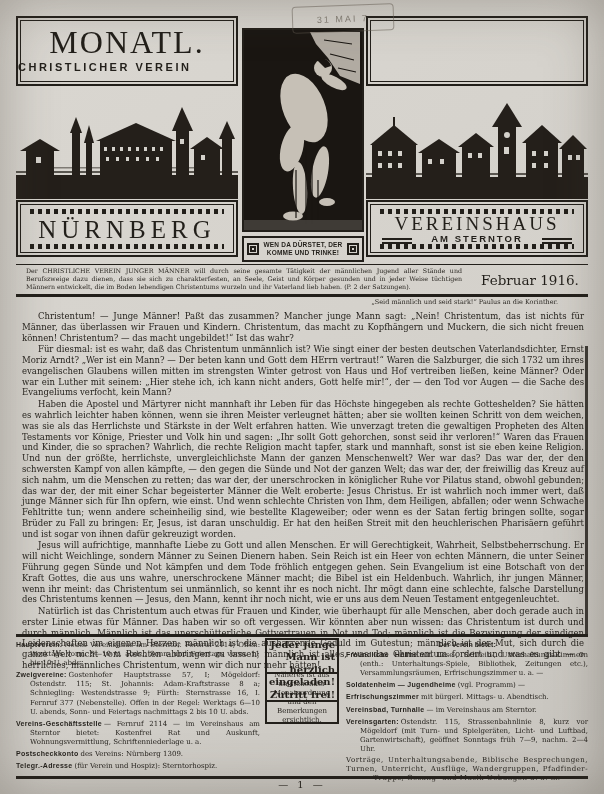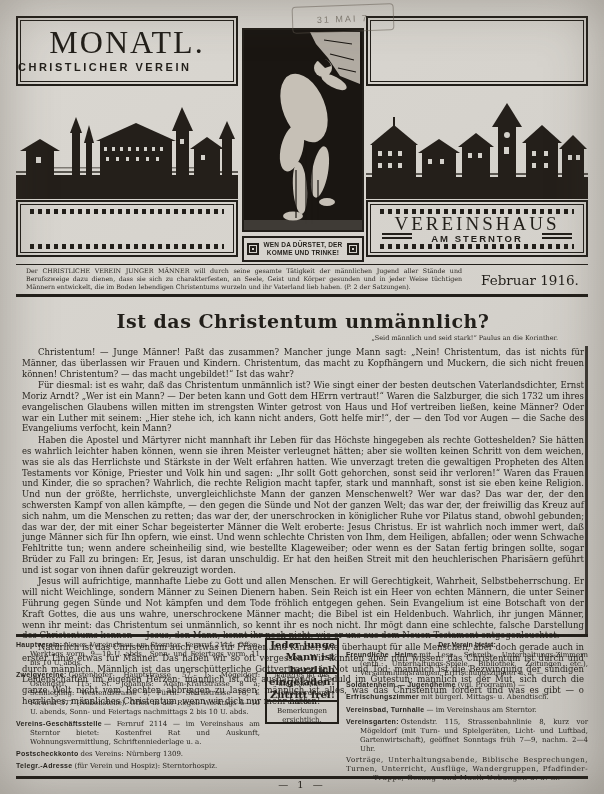--- a/index.html
+++ b/index.html
@@ -36,21 +36,21 @@
 
   
   .cbox{position:absolute;top:200px;height:57px;border:2px solid var(--ink);box-sizing:border-box;
     box-shadow:inset 0 0 0 2px var(--paper),inset 0 0 0 3px var(--ink);
     display:flex;flex-direction:column;justify-content:space-between;padding:7px 12px 6px;}
   .cbox.city{left:16px;width:222px;}
   .cbox.house{left:366px;width:222px;}
   .dots{height:5px;background-image:repeating-linear-gradient(90deg,var(--ink) 0 4px,transparent 4px 8px);}
   .city-name{font-size:25px;letter-spacing:5px;text-align:center;line-height:1;font-family:"Liberation Serif",serif;}
   .house-name{font-size:19px;letter-spacing:3px;text-align:center;line-height:1;font-family:"Liberation Serif",serif;}
-  .house-sub-row{display:flex;align-items:flex-start;justify-content:center;gap:19px;}
+  .house-sub-row{display:flex;align-items:flex-end;justify-content:center;gap:19px;}
   .bars{width:30px;height:6px;border-top:2px solid var(--ink);border-bottom:2px solid var(--ink);box-sizing:border-box;}
   .house-sub{font-size:9.5px;font-weight:bold;letter-spacing:2px;font-family:"Liberation Sans",sans-serif;}
 
   
   .panel{position:absolute;left:242px;top:28px;width:122px;height:204px;border:2px solid var(--ink);
     box-sizing:border-box;background:#1a1612;}
   .panel svg{display:block;width:100%;height:100%;}
 
   
   .caption-box{position:absolute;left:242px;top:236px;width:122px;height:26px;border:2px solid var(--ink);
@@ -211,20 +211,21 @@
         <rect x="166" y="64" width="4" height="5"></rect>
           <rect x="178" y="64" width="4" height="5"></rect>
         <rect x="202" y="56" width="4" height="5"></rect>
           <rect x="210" y="56" width="4" height="5"></rect>
       </g>
     </svg>
   </div>
 
   <div class="cbox city">
     <div class="dots"></div>
+    <div class="city-name">NÜRNBERG</div>
     <div class="dots"></div>
   </div>
   <div class="cbox house">
     <div class="dots"></div>
     <div class="house-name">VEREINSHAUS</div>
     <div class="house-sub-row">
       <span class="bars"></span>
       <span class="house-sub">AM STERNTOR</span>
       <span class="bars"></span>
     </div>
@@ -239,21 +240,20 @@
     </span>
     <span class="sq"></span>
   </div>
 
   <div class="datebar">
     <div class="mission">Der CHRISTLICHE VEREIN JUNGER MÄNNER will durch seine gesamte Tätigkeit der männlichen Jugend aller Stände und Berufszweige dazu dienen, dass sie sich zu charakterfesten, an Seele, Geist und Körper gesunden und in jeder Weise tüchtigen Männern entwickelt, die im Boden lebendigen Christentums wurzeln und ihr Vaterland lieb haben. (P. 2 der Satzungen).</div>
     <div class="issue-date">Februar 1916.</div>
   </div>
 
   <div class="article">
-    <h1>Ist das Christentum unmännlich?</h1>
     <div class="epigraph">„Seid männlich und seid stark!“ Paulus an die Korinther.</div>
     <p>Christentum! — Junge Männer! Paßt das zusammen? Mancher junge Mann sagt: „Nein! Christentum, das ist nichts für Männer, das überlassen wir Frauen und Kindern. Christentum, das macht zu Kopfhängern und Muckern, die sich nicht freuen können! Christentum? — das macht ungebildet!“ Ist das wahr?</p>
     <p>Für diesmal: ist es wahr, daß das Christentum unmännlich ist? Wie singt einer der besten deutschen Vaterlandsdichter, Ernst Moriz Arndt? „Wer ist ein Mann? — Der beten kann und Gott dem HErrn vertraut!“ Waren die Salzburger, die sich 1732 um ihres evangelischen Glaubens willen mitten im strengsten Winter getrost von Haus und Hof vertreiben ließen, keine Männer? Oder war ein Luther mit seinem: „Hier stehe ich, ich kann nicht anders, Gott helfe mir!“, der — den Tod vor Augen — die Sache des Evangeliums verfocht, kein Mann?</p>
     <p>Haben die Apostel und Märtyrer nicht mannhaft ihr Leben für das Höchste hingegeben als rechte Gotteshelden? Sie hätten es wahrlich leichter haben können, wenn sie ihren Meister verleugnet hätten; aber sie wollten keinen Schritt von dem weichen, was sie als das Herrlichste und Stärkste in der Welt erfahren hatten. Wie unverzagt treten die gewaltigen Propheten des Alten Testaments vor Könige, Priester und Volk hin und sagen: „Ihr sollt Gott gehorchen, sonst seid ihr verloren!“ Waren das Frauen und Kinder, die so sprachen? Wahrlich, die rechte Religion macht tapfer, stark und mannhaft, sonst ist sie eben keine Religion. Und nun der größte, herrlichste, unvergleichlichste Mann der ganzen Menschenwelt? Wer war das? Das war der, der den schwersten Kampf von allen kämpfte, — den gegen die Sünde und Not der ganzen Welt; das war der, der freiwillig das Kreuz auf sich nahm, um die Menschen zu retten; das war der, der unerschrocken in königlicher Ruhe vor Pilatus stand, obwohl gebunden; das war der, der mit einer Schar begeisterter Männer die Welt eroberte: Jesus Christus. Er ist wahrlich noch immer wert, daß junge Männer sich für Ihn opfern, wie einst. Und wenn schlechte Christen von Ihm, dem Heiligen, abfallen; oder wenn Schwache Fehltritte tun; wenn andere scheinheilig sind, wie bestellte Klageweiber; oder wenn es der Satan fertig bringen sollte, sogar Brüder zu Fall zu bringen: Er, Jesus, ist daran unschuldig. Er hat den heißen Streit mit den heuchlerischen Pharisäern geführt und ist sogar von ihnen dafür gekreuzigt worden.</p>
     <p>Jesus will aufrichtige, mannhafte Liebe zu Gott und allen Menschen. Er will Gerechtigkeit, Wahrheit, Selbstbeherrschung. Er will nicht Weichlinge, sondern Männer zu Seinen Dienern haben. Sein Reich ist ein Heer von echten Männern, die unter Seiner Führung gegen Sünde und Not kämpfen und dem Tode fröhlich entgegen gehen. Sein Evangelium ist eine Botschaft von der Kraft Gottes, die aus uns wahre, unerschrockene Männer macht; die Bibel ist ein Heldenbuch. Wahrlich, ihr jungen Männer, wenn ihr meint: das Christentum sei unmännlich, so kennt ihr es noch nicht. Ihr mögt dann eine schlechte, falsche Darstellung des Christentums kennen — Jesus, den Mann, kennt ihr noch nicht, wie er uns aus dem Neuen Testament entgegenleuchtet.</p>
     <p>Natürlich ist das Christentum auch etwas für Frauen und Kinder, wie überhaupt für alle Menschen, aber doch gerade auch in erster Linie etwas für Männer. Das haben wir so oft vergessen. Wir könnten aber nun wissen: das Christentum ist durch und durch männlich. Männlich ist das unerschütterliche Gottvertrauen in Not und Tod; männlich ist die Bezwingung der sündigen Leidenschaften im eigenen Herzen; männlich ist die ausharrende Geduld im Gutestun; männlich ist der Mut, sich durch die ganze Welt nicht vom Rechten abbringen zu lassen; männlich ist alles, was das Christentum fordert und was es gibt — o herrliches, männliches Christentum, wenn wir dich nur mehr hätten!</p>
   </div>
   <div class="edge-line"></div>
 
   <div class="hrule" id="rule-top"></div>

